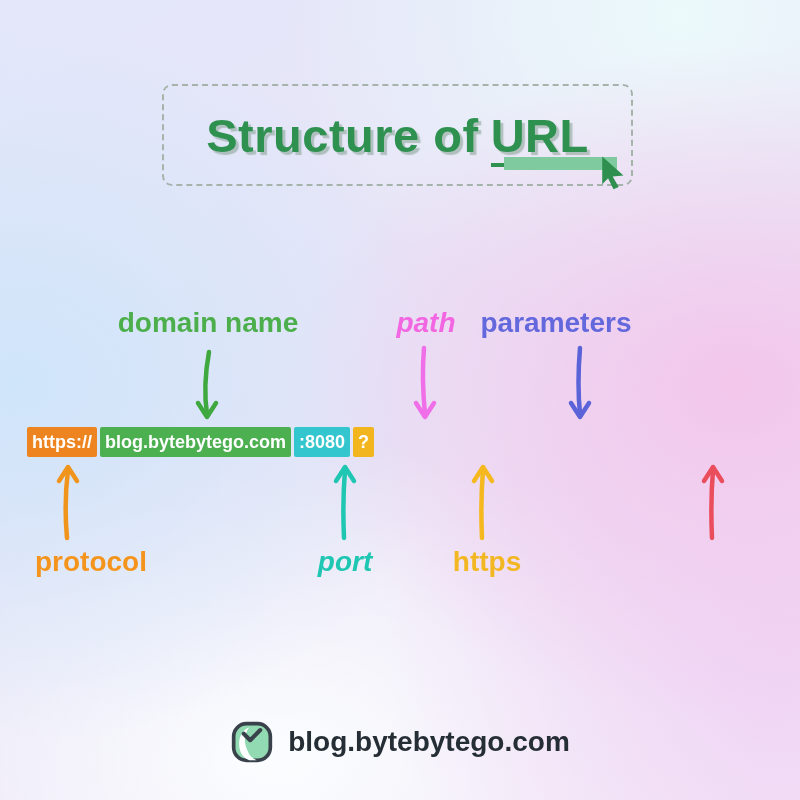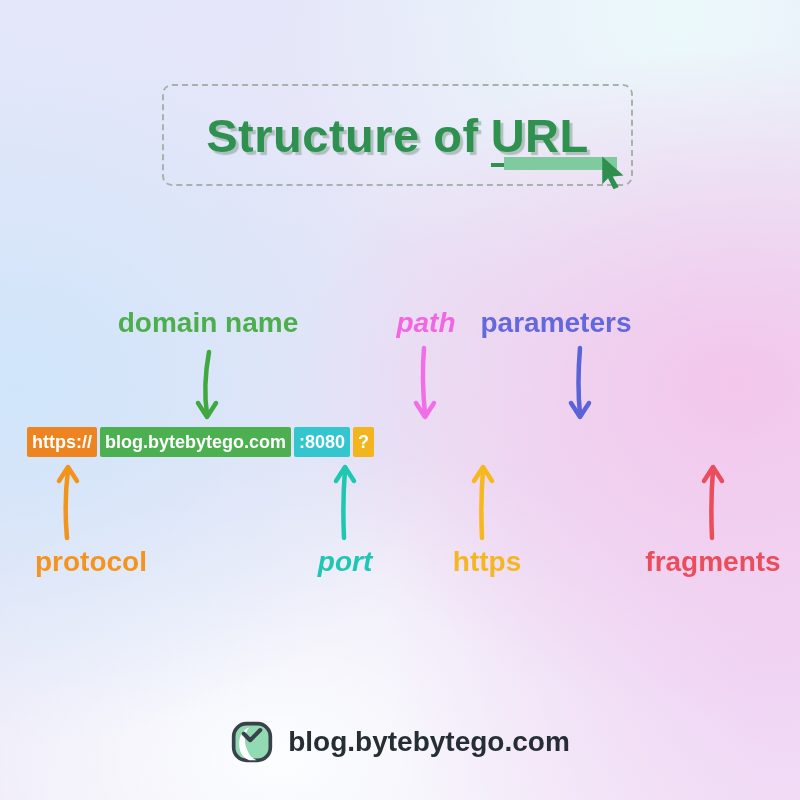--- a/index.html
+++ b/index.html
@@ -146,21 +146,20 @@
     <path d="M6 19 L15 5 L24 19" fill="none" stroke="#F5B81E" stroke-width="4.5" stroke-linecap="round" stroke-linejoin="round"></path>
   </svg>
   <svg class="arrow ar-fragment" width="30" height="80" viewBox="0 0 30 80">
     <path d="M15 8 C 13 32 13 54 14 76" fill="none" stroke="#EA4D5B" stroke-width="4.5" stroke-linecap="round"></path>
     <path d="M6 19 L15 5 L24 19" fill="none" stroke="#EA4D5B" stroke-width="4.5" stroke-linecap="round" stroke-linejoin="round"></path>
   </svg>
 
   <div class="label label-bottom lbl-protocol">protocol</div>
   <div class="label label-bottom lbl-port">port</div>
   <div class="label label-bottom lbl-query">https</div>
-  <div class="label label-bottom lbl-fragments">fragments</div>
 
   <div class="footer">
     <svg width="44" height="44" viewBox="0 0 48 48">
       <rect x="4" y="4" width="40" height="40" rx="14" fill="#92DAB2" stroke="#39414B" stroke-width="4"></rect>
       <path d="M10 26 C 10 17 14 11 21 8 C 15 16 15 25 19 33 C 21 39 25 42 29 44 L21 44 C 13 41 10 34 10 26 Z" fill="#FFFFFF"></path>
       <path d="M15 15 L22 22 L33 11" stroke="#39414B" stroke-width="4.5" fill="none" stroke-linecap="round" stroke-linejoin="round"></path>
     </svg>
     <span class="footer-site">blog.bytebytego.com</span>
   </div>
 

